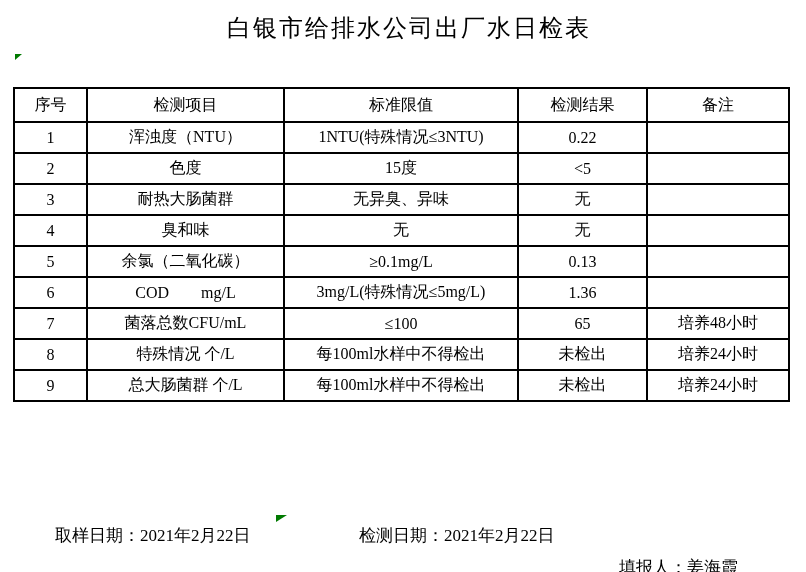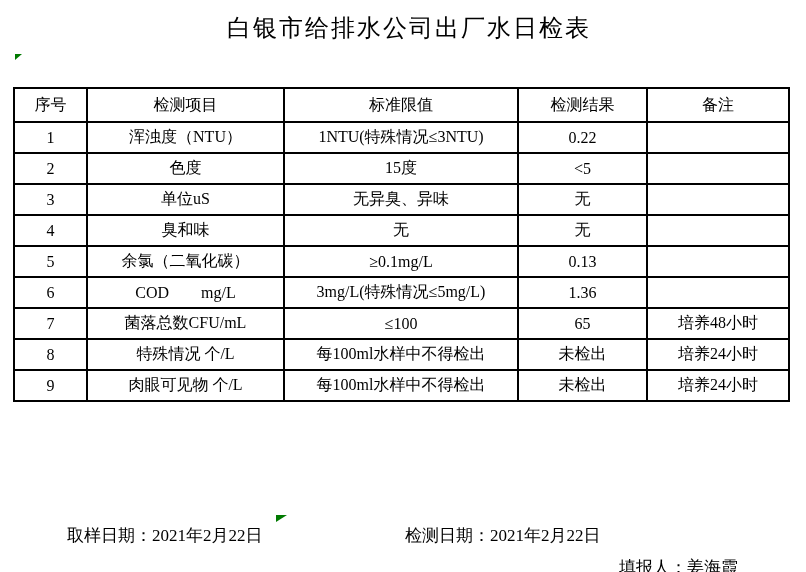--- a/index.html
+++ b/index.html
@@ -23,22 +23,22 @@
   }
   table.report th{height:32px;}
   table.report td{height:29px;}
   .marker{
     position:absolute;background:#007a00;
     clip-path:polygon(0 0,100% 0,0 100%);
   }
   .marker-header{left:15px;top:54px;width:7px;height:6px;}
   .marker-bottom{left:276px;top:515px;width:11px;height:7px;}
   .footer-item{position:absolute;top:524px;font-size:17px;white-space:pre;}
-  .footer-sample{left:55px;margin-left:12px;}
-  .footer-test{left:359px;margin-left:46px;}
+  .footer-sample{left:55px;}
+  .footer-test{left:359px;}
   .footer-reporter{left:619px;margin-top:32px;}
 </style>
 </head>
 <body>
 
 <div class="page-title">白银市给排水公司出厂水日检表</div>
 
 <table class="report">
   <colgroup>
     <col style="width:73px">
@@ -64,21 +64,21 @@
   </tr>
   <tr>
     <td>2</td>
     <td>色度</td>
     <td>15度</td>
     <td>&lt;5</td>
     <td></td>
   </tr>
   <tr>
     <td>3</td>
-    <td>单位uS</td>
+    <td>耐热大肠菌群</td>
     <td>无异臭、异味</td>
     <td>无</td>
     <td></td>
   </tr>
   <tr>
     <td>4</td>
     <td>臭和味</td>
     <td>无</td>
     <td>无</td>
     <td></td>
@@ -106,21 +106,21 @@
   </tr>
   <tr>
     <td>8</td>
     <td>特殊情况 个/L</td>
     <td>每100ml水样中不得检出</td>
     <td>未检出</td>
     <td>培养24小时</td>
   </tr>
   <tr>
     <td>9</td>
-    <td>肉眼可见物 个/L</td>
+    <td>总大肠菌群 个/L</td>
     <td>每100ml水样中不得检出</td>
     <td>未检出</td>
     <td>培养24小时</td>
   </tr>
 </tbody>
   </table>
 
 <div class="marker marker-header"></div>
 <div class="marker marker-bottom"></div>
 

